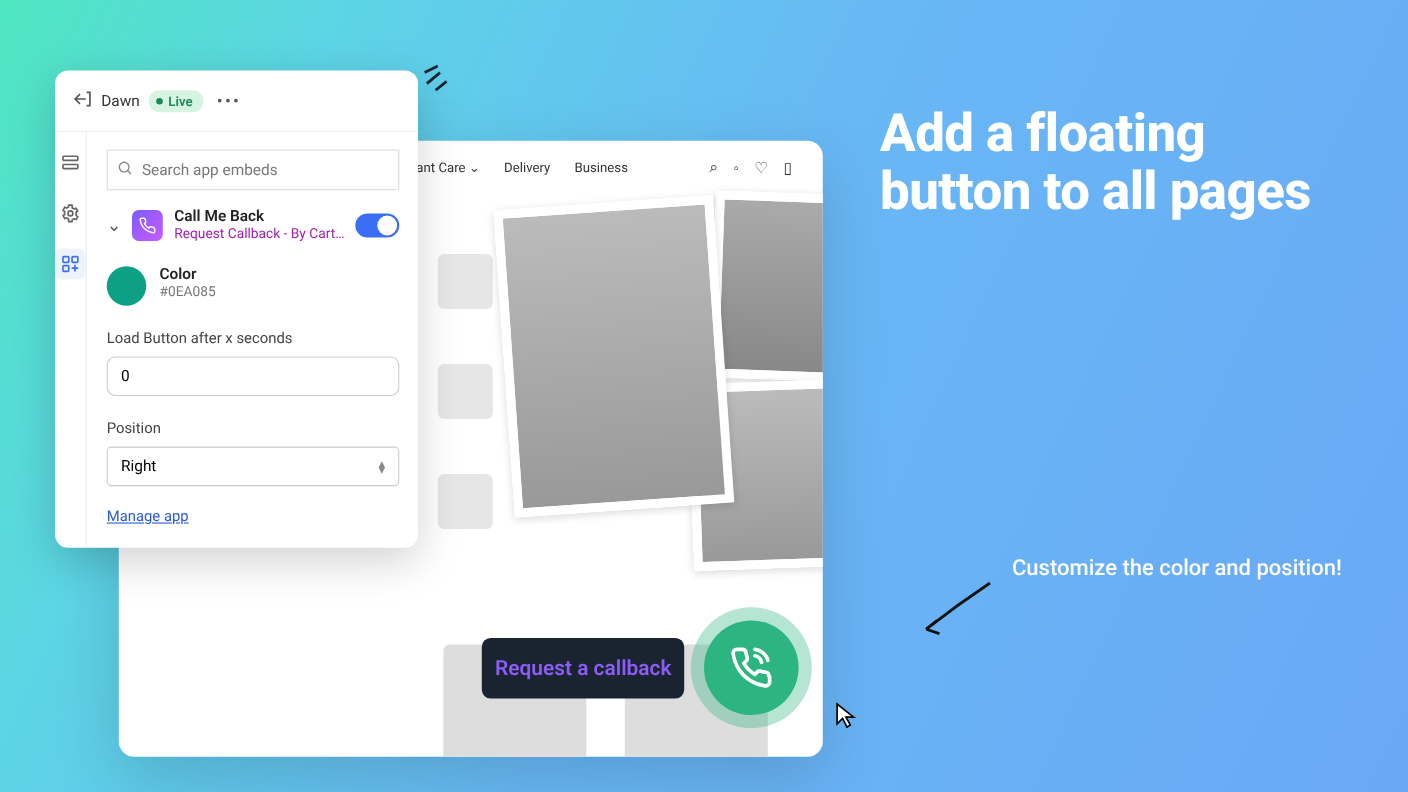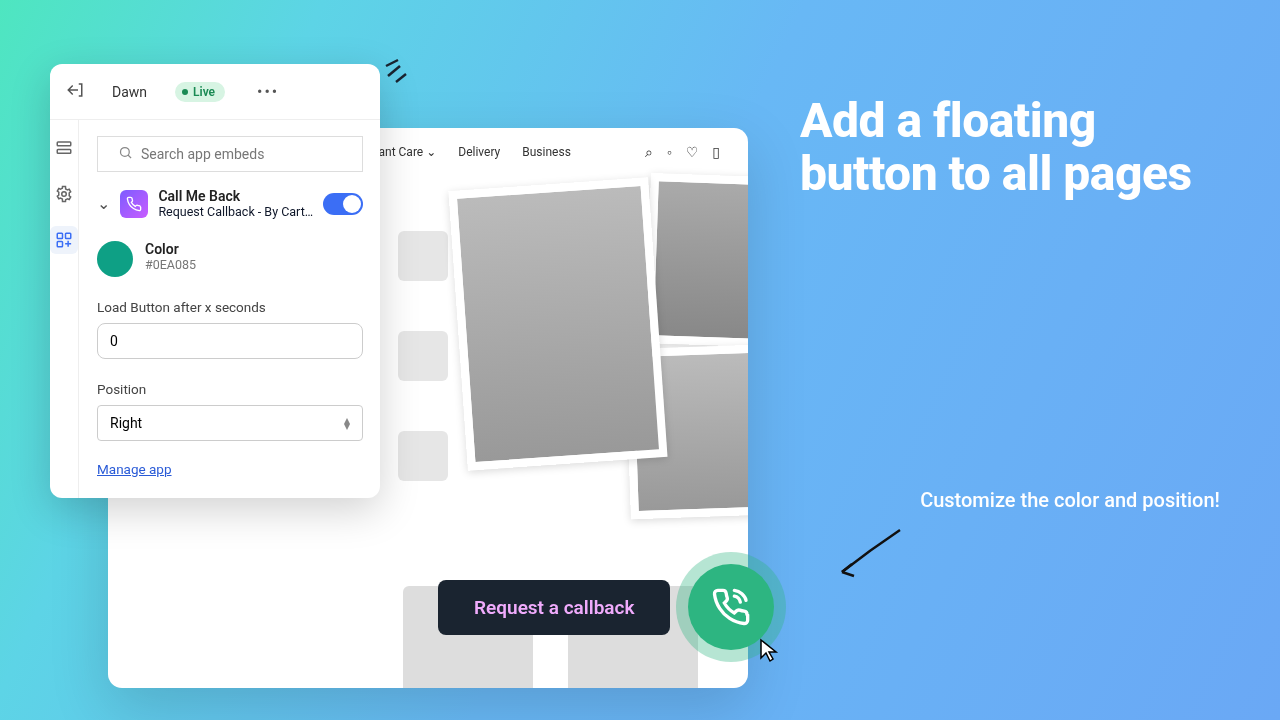--- a/index.html
+++ b/index.html
@@ -2,68 +2,68 @@
 <html><head>
 <meta charset="utf-8">
 <style>
   * { box-sizing: border-box; margin: 0; padding: 0; font-family: -apple-system, BlinkMacSystemFont, "Segoe UI", Roboto, sans-serif; }
   body { width: 1280px; height: 720px; overflow: hidden; background: linear-gradient(115deg, #4ee6c0 0%, #5dd4e6 20%, #68b8f5 50%, #6aa8f5 100%); position: relative; }
 
   
   .marketing { position: absolute; left: 800px; top: 95px; width: 430px; color: #fff; }
   .marketing h1 { font-size: 48px; font-weight: 800; line-height: 1.1; letter-spacing: -0.5px; }
   .marketing p { font-size: 20px; line-height: 1.5; margin-top: 36px; font-weight: 400; }
-  .callout { position: absolute; left: 920px; top: 486px; color: #fff; font-size: 20px; font-weight: 500; width: 300px; line-height: 1.4; text-align: center; }
+  .callout { position: absolute; left: 920px; top: 502px; color: #fff; font-size: 20px; font-weight: 500; width: 300px; line-height: 1.4; }
   .arrow { position: absolute; left: 830px; top: 520px; }
 
   
   .preview { position: absolute; left: 108px; top: 128px; width: 640px; height: 560px; background: #fff; border-radius: 14px; box-shadow: 0 20px 60px rgba(0,0,0,.15); overflow: hidden; }
   .preview-nav { height: 48px; display: flex; align-items: center; gap: 22px; padding-left: 260px; font-size: 12px; color: #333; }
   .preview-nav .right { margin-left: auto; display: flex; gap: 14px; padding-right: 28px; font-size: 14px; }
   .gallery { position: relative; height: 500px; padding: 0 20px; }
   .photo { position: absolute; background: #bbb; border: 8px solid #fff; box-shadow: 0 2px 8px rgba(0,0,0,.15); filter: grayscale(1); }
   .photo.a { left: 350px; top: 8px; width: 200px; height: 280px; transform: rotate(-4deg); background: linear-gradient(#bbb,#999); }
   .photo.b { left: 540px; top: 0; width: 170px; height: 170px; transform: rotate(2deg); background: linear-gradient(#aaa,#888); }
   .photo.c { left: 520px; top: 170px; width: 190px; height: 170px; transform: rotate(-2deg); background: linear-gradient(#bbb,#999); }
   .thumb { position: absolute; background:#e6e6e6; border-radius:6px; }
   .thumb.t1{ left:290px; top:55px; width:50px; height:50px;}
   .thumb.t2{ left:290px; top:155px; width:50px; height:50px;}
   .thumb.t3{ left:290px; top:255px; width:50px; height:50px;}
   .bigthumb{ position:absolute; left:295px; bottom:-40px; width:130px; height:130px; background:#ddd; border-radius:6px;}
   .bigthumb2{ position:absolute; left:460px; bottom:-40px; width:130px; height:130px; background:#ddd; border-radius:6px;}
 
   
   .float-wrap { position: absolute; left: 438px; top: 564px; display:flex; align-items:center; gap:18px; }
-  .tooltip-pill { background:#1a2430; color:#f0abfc; font-size:19px; font-weight:600; padding:16px 36px; border-radius:8px; }
+  .tooltip-pill { background:#1a2430; color:#8b5cf6; font-size:19px; font-weight:600; padding:16px 12px; border-radius:8px; }
   .float-btn { width:86px; height:86px; border-radius:50%; background:#2db581; display:flex; align-items:center; justify-content:center; box-shadow: 0 0 0 12px rgba(45,181,129,.35); position:relative; }
   .cursor { position:absolute; left:758px; top:638px; }
 
   
   .panel { position: absolute; left: 50px; top: 64px; width: 330px; background:#fff; border-radius:12px; box-shadow: 0 12px 40px rgba(0,0,0,.18); overflow:hidden; }
-  .panel-top { height:56px; display:flex; align-items:center; padding:0 16px; gap:28px; border-bottom:1px solid #eee; }
+  .panel-top { height:56px; display:flex; align-items:center; padding:0 16px; gap:8px; border-bottom:1px solid #eee; }
   .theme-name { font-size:14px; color:#333; }
   .live-badge { background:#d7f4e3; color:#1a8a54; font-size:12px; font-weight:600; padding:3px 10px 3px 18px; border-radius:10px; position:relative; }
   .live-badge::before { content:""; position:absolute; left:7px; top:7px; width:6px; height:6px; border-radius:50%; background:#1a8a54; }
   .dots { margin-left:4px; color:#555; font-size:16px; letter-spacing:2px; }
 
   .panel-body { display:flex; }
   .rail { width:44px; border-right:1px solid #eee; display:flex; flex-direction:column; align-items:center; padding-top:14px; gap:18px; }
   .rail-item { width:28px; height:28px; display:flex; align-items:center; justify-content:center; border-radius:6px; color:#666; }
   .rail-item.active { background:#eef3fb; color:#3b6ef5; }
 
   .content { flex:1; padding:16px 18px 20px; }
   .section-title { font-size:15px; font-weight:700; color:#222; margin-bottom:12px; }
-  .search { display:flex; align-items:center; gap:8px; border:1px solid #ddd; border-radius:0; padding:8px 20px; color:#777; font-size:14px; margin-bottom:16px; }
+  .search { display:flex; align-items:center; gap:8px; border:1px solid #ddd; border-radius:0; padding:8px 8px; color:#777; font-size:14px; margin-bottom:16px; }
 
   .embed-row { display:flex; align-items:center; gap:10px; }
   .chevron { color:#555; }
   .app-icon { width:28px; height:28px; border-radius:6px; background: linear-gradient(135deg,#7c5cff,#c95cff); display:flex; align-items:center; justify-content:center; }
   .embed-text { flex:1; min-width:0; }
   .embed-title { font-size:14px; font-weight:600; color:#222; }
-  .embed-sub { font-size:12.5px; color:#0f172a; white-space:nowrap; overflow:hidden; text-overflow:ellipsis; }
+  .embed-sub { font-size:12.5px; color:#a21caf; white-space:nowrap; overflow:hidden; text-overflow:ellipsis; }
   .toggle { width:40px; height:22px; border-radius:11px; background:#3b6ef5; position:relative; flex-shrink:0; }
   .toggle::after { content:""; position:absolute; right:2px; top:2px; width:18px; height:18px; border-radius:50%; background:#fff; }
 
   .color-row { display:flex; align-items:flex-start; gap:12px; margin-top:22px; }
   .swatch { width:36px; height:36px; border-radius:50%; background:#0EA085; }
   .color-label { font-size:14px; font-weight:600; color:#222; }
   .color-hex { font-size:12.5px; color:#777; }
 
   .field-label { font-size:13.5px; color:#444; margin-top:22px; margin-bottom:8px; }
   .text-input{ width:100%; border:1px solid #ccc; border-radius:8px; padding:9px 12px; font-size:14px; }

